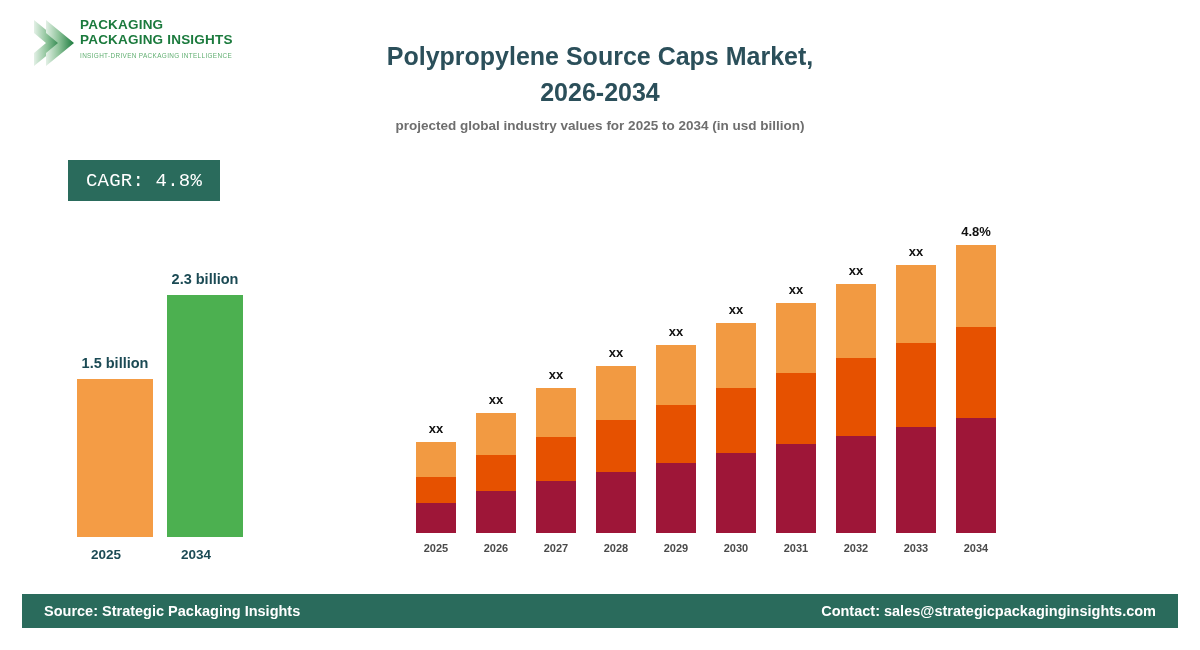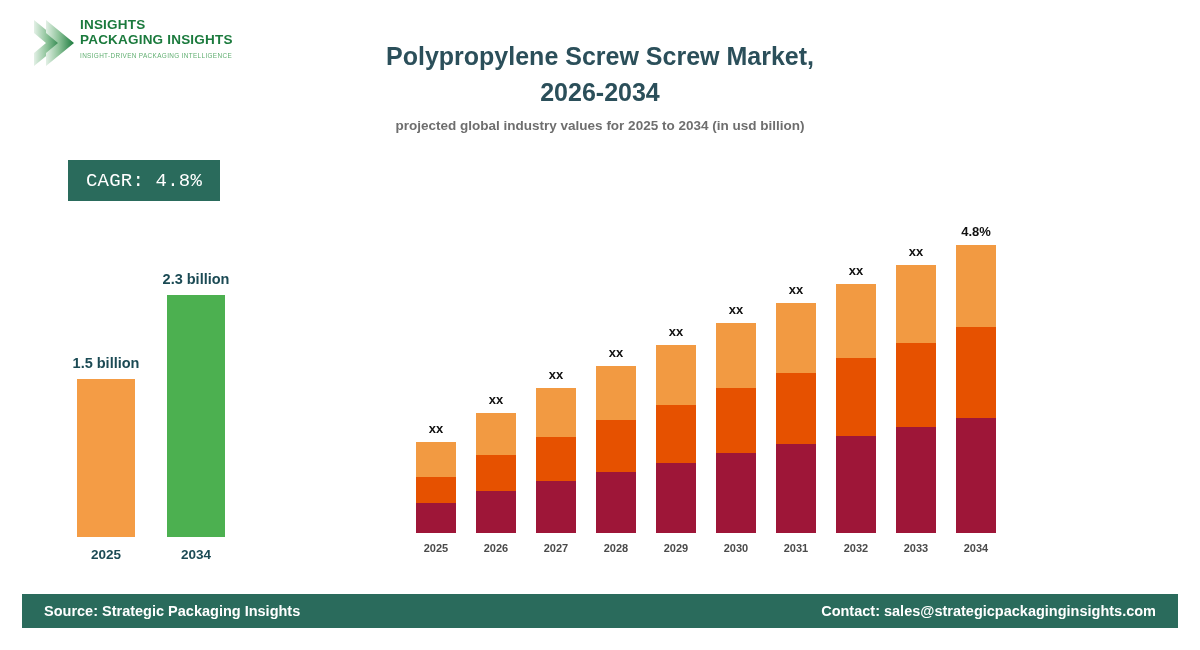--- a/index.html
+++ b/index.html
@@ -101,21 +101,21 @@
   #left-chart {
     position: absolute;
     left: 55px;
     top: 230px;
     width: 230px;
     height: 340px;
   }
   .lc-bar-wrap {
     position: absolute;
     bottom: 33px;
-    width: 58px;
+    width: 76px;
   }
   .lc-bar {
     position: absolute;
     bottom: 0;
     width: 100%;
   }
   .lc-value {
     position: absolute;
     width: 140px;
     left: 50%;
@@ -217,28 +217,28 @@
             <stop offset="0%" stop-color="#E3F0E6"></stop>
             <stop offset="45%" stop-color="#8FC49B"></stop>
             <stop offset="100%" stop-color="#1B7A3D"></stop>
           </linearGradient>
         </defs>
         <path d="M6 4 L34 27 L6 50 L6 37 L18 27 L6 17 Z" fill="url(#chevGrad)"></path>
         <path d="M18 4 L46 27 L18 50 L18 37 L30 27 L18 17 Z" fill="url(#chevGrad)"></path>
       </svg>
     </div>
     <div id="logo-text">
-      <div class="logo-line">INSIGHTS</div>
+      <div class="logo-line">PACKAGING</div>
       <div class="logo-line">PACKAGING INSIGHTS</div>
       <div id="logo-tagline">INSIGHT-DRIVEN PACKAGING INTELLIGENCE</div>
     </div>
   </div>
 
   <div id="title-block">
-    <div class="title-line">Polypropylene Screw Screw Market,</div>
+    <div class="title-line">Polypropylene Source Caps Market,</div>
     <div class="title-line">2026-2034</div>
     <div id="subtitle">projected global industry values for 2025 to 2034 (in usd billion)</div>
   </div>
 
   <div id="cagr-badge">
     <span>CAGR: 4.8%</span>
   </div>
 
   <div id="left-chart">
       <div class="lc-bar-wrap" style="left: 22px; height: 274px;">

